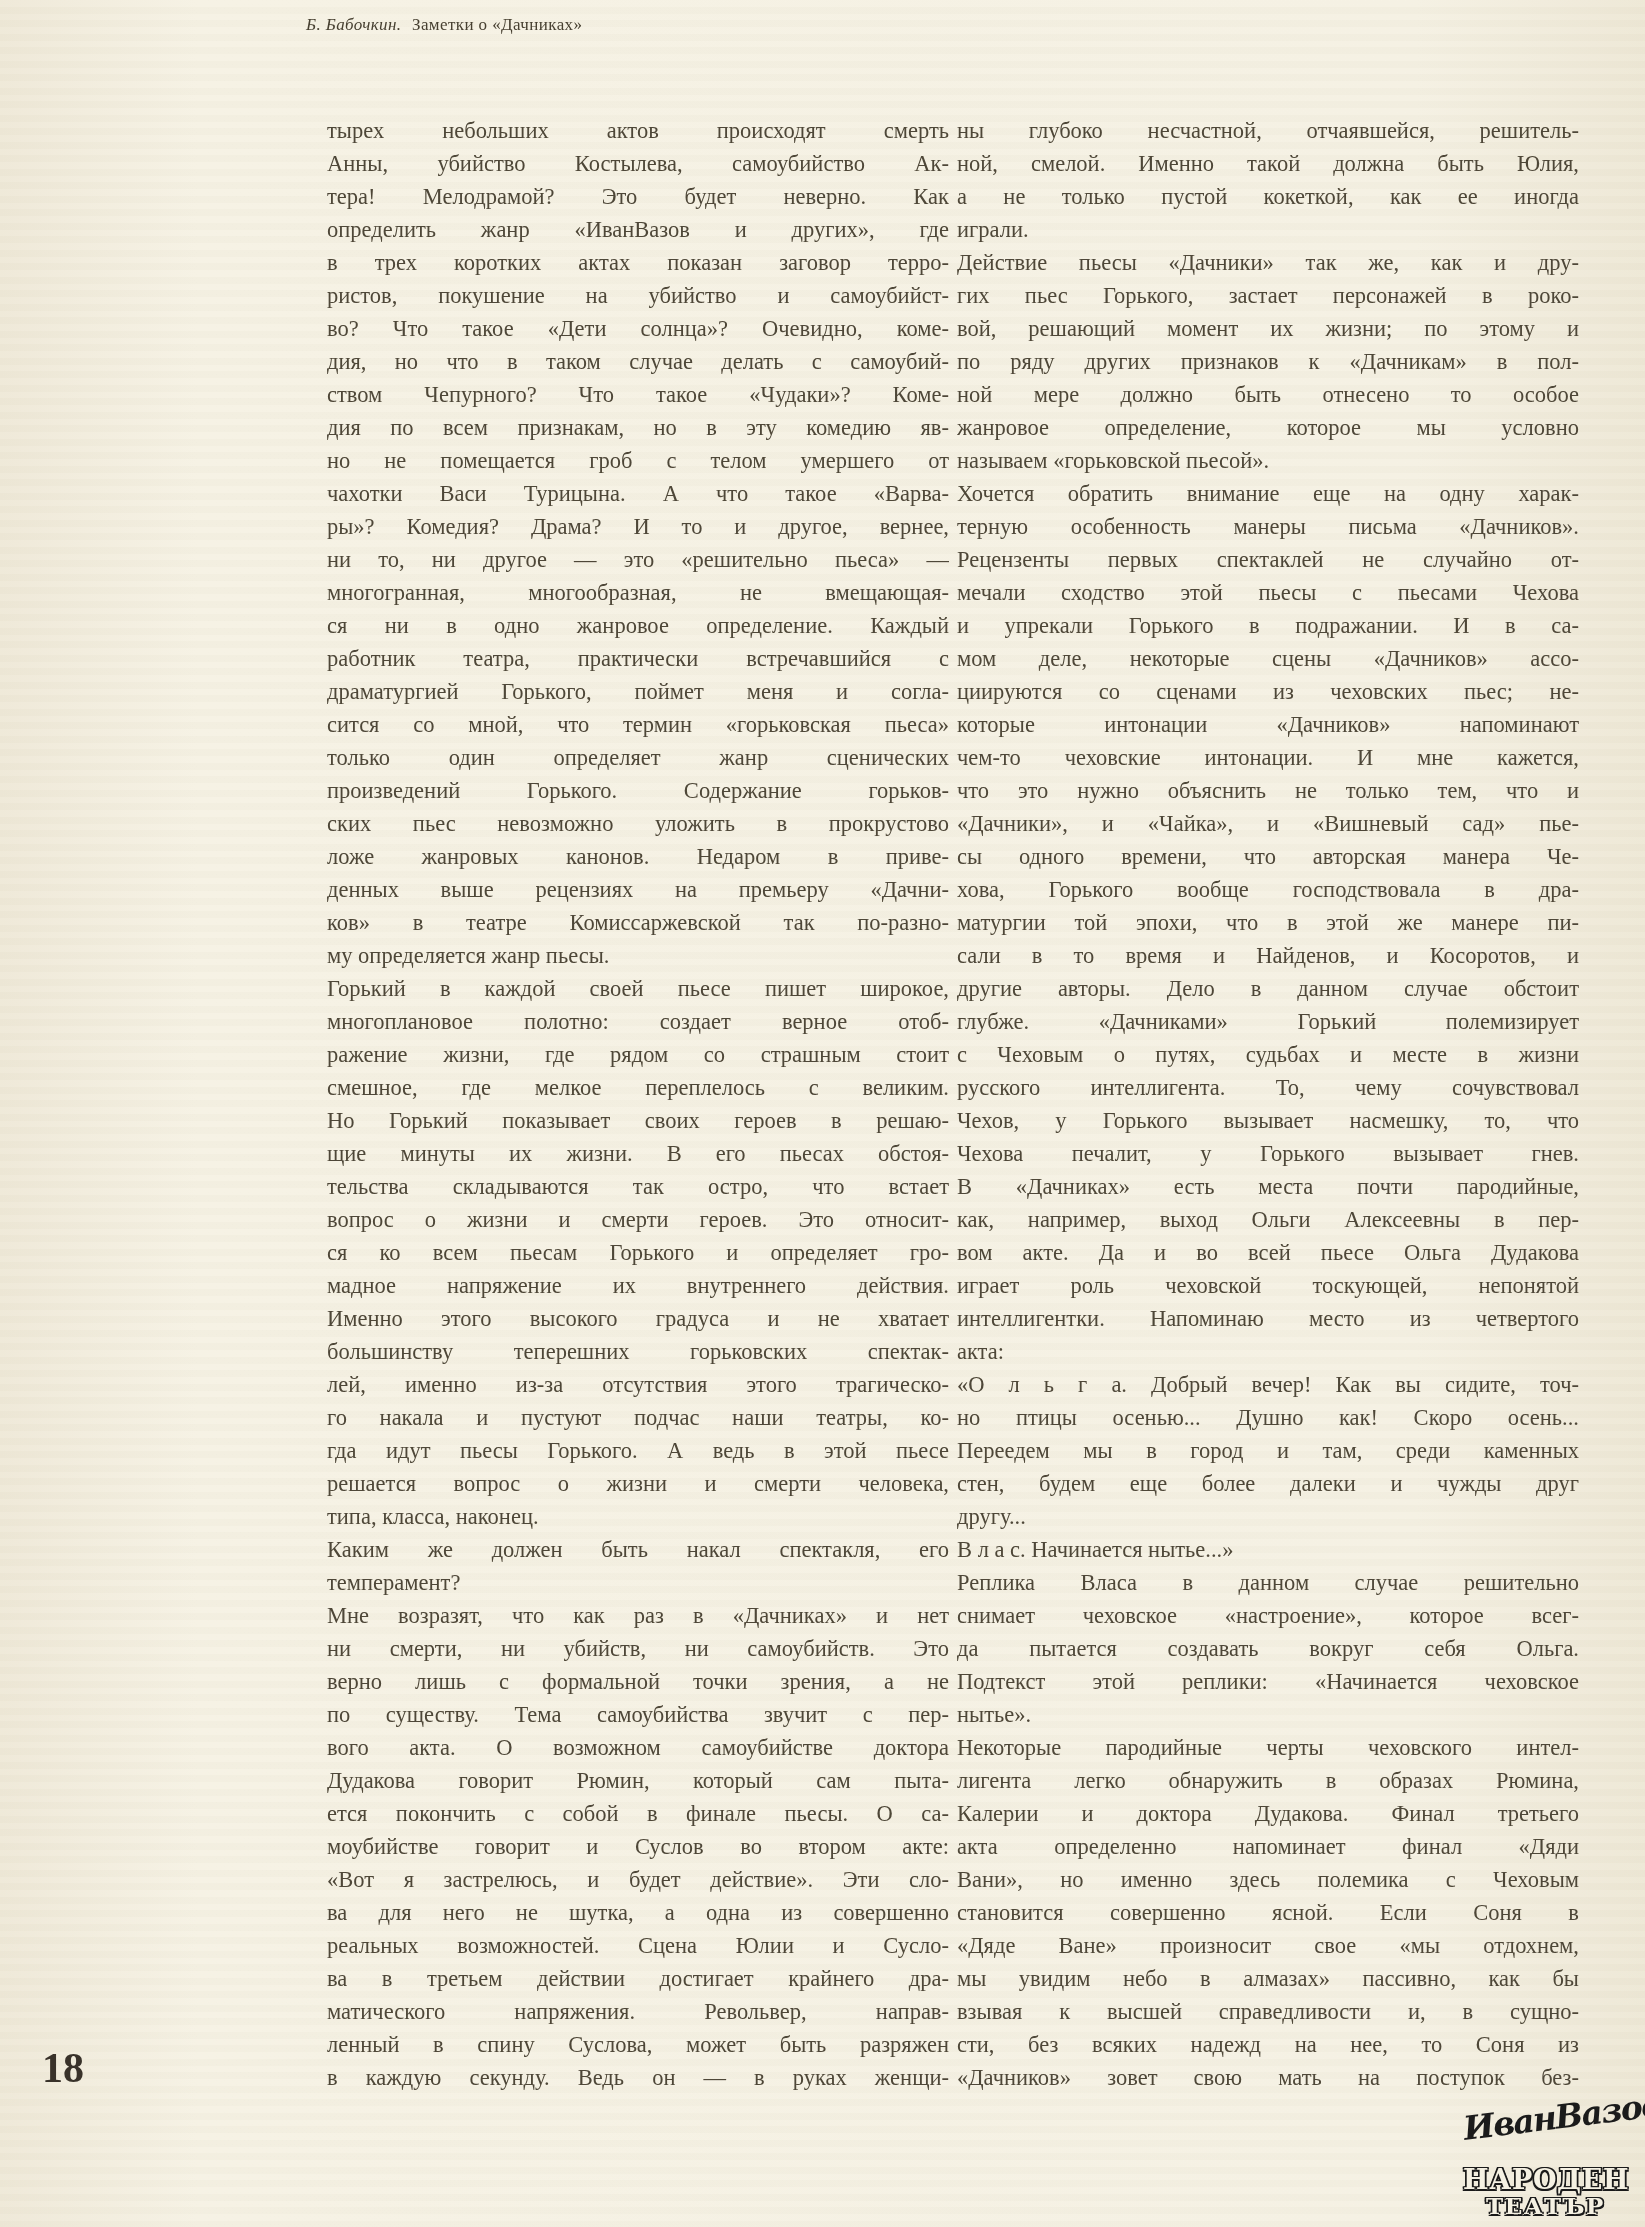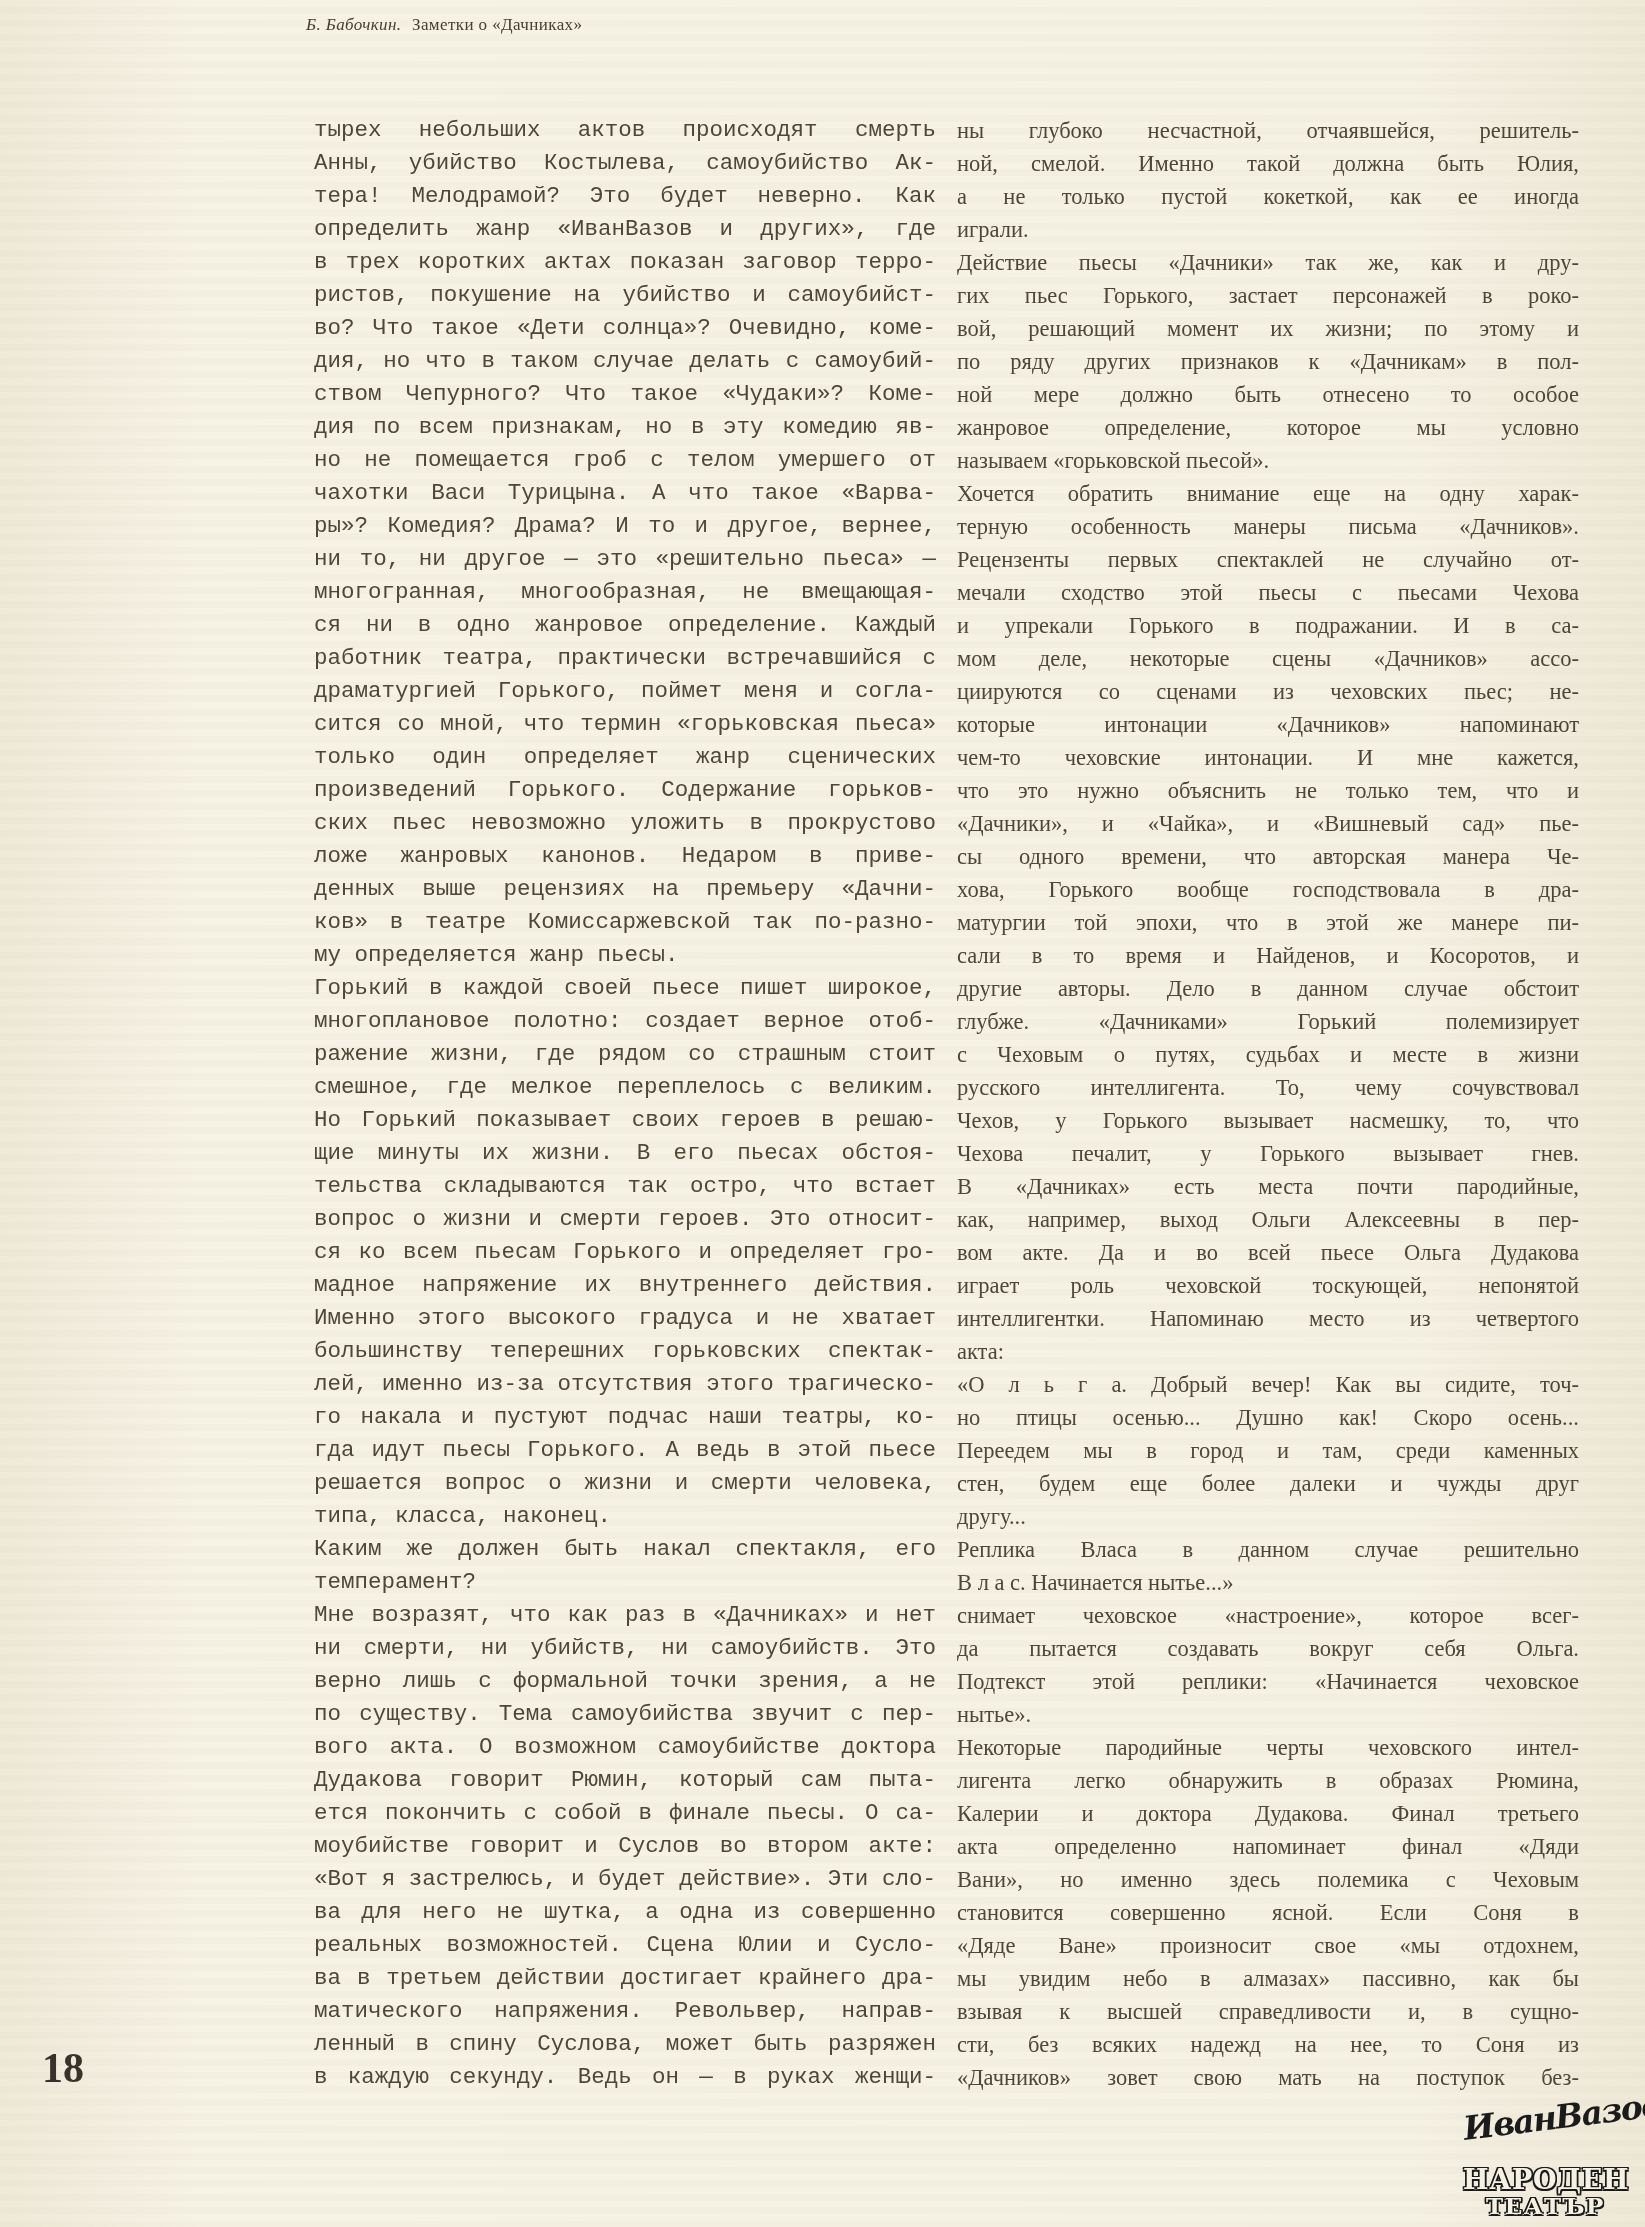--- a/index.html
+++ b/index.html
@@ -19,21 +19,21 @@
     position: absolute; left: 306px; top: 15px;
     font-size: 17px; color: #474031; letter-spacing: 0.4px;
     white-space: nowrap;
   }
   .header .author { font-style: italic; margin-right: 10.5px; }
   .col {
     position: absolute; top: 114px; width: 622px;
     font-size: 22.5px; line-height: 33px;
     color: #4e4738;
   }
-  .col-left  { left: 314px; font-family: Liberation Mono, monospace; }
+  .col-left  { left: 327px; }
   .col-right { left: 957px; }
   .line {
     height: 33px; overflow: hidden;
     text-align: justify;
     text-align-last: justify;
   }
   .line.end { text-align-last: left; }
   .page-number {
     position: absolute; left: 42px; top: 2044px;
     font-size: 42px; font-weight: 700; color: #39322a;
@@ -172,22 +172,22 @@
       <div class="line">как, например, выход Ольги Алексеевны в пер-</div>
       <div class="line">вом акте. Да и во всей пьесе Ольга Дудакова</div>
       <div class="line">играет роль чеховской тоскующей, непонятой</div>
       <div class="line">интеллигентки. Напоминаю место из четвертого</div>
       <div class="line end">акта:</div>
       <div class="line">«О л ь г а. Добрый вечер! Как вы сидите, точ-</div>
       <div class="line">но птицы осенью... Душно как! Скоро осень...</div>
       <div class="line">Переедем мы в город и там, среди каменных</div>
       <div class="line">стен, будем еще более далеки и чужды друг</div>
       <div class="line end">другу...</div>
+      <div class="line end">В л а с. Начинается нытье...»</div>
       <div class="line">Реплика Власа в данном случае решительно</div>
-      <div class="line end">В л а с. Начинается нытье...»</div>
       <div class="line">снимает чеховское «настроение», которое всег-</div>
       <div class="line">да пытается создавать вокруг себя Ольга.</div>
       <div class="line">Подтекст этой реплики: «Начинается чеховское</div>
       <div class="line end">нытье».</div>
       <div class="line">Некоторые пародийные черты чеховского интел-</div>
       <div class="line">лигента легко обнаружить в образах Рюмина,</div>
       <div class="line">Калерии и доктора Дудакова. Финал третьего</div>
       <div class="line">акта определенно напоминает финал «Дяди</div>
       <div class="line">Вани», но именно здесь полемика с Чеховым</div>
       <div class="line">становится совершенно ясной. Если Соня в</div>

